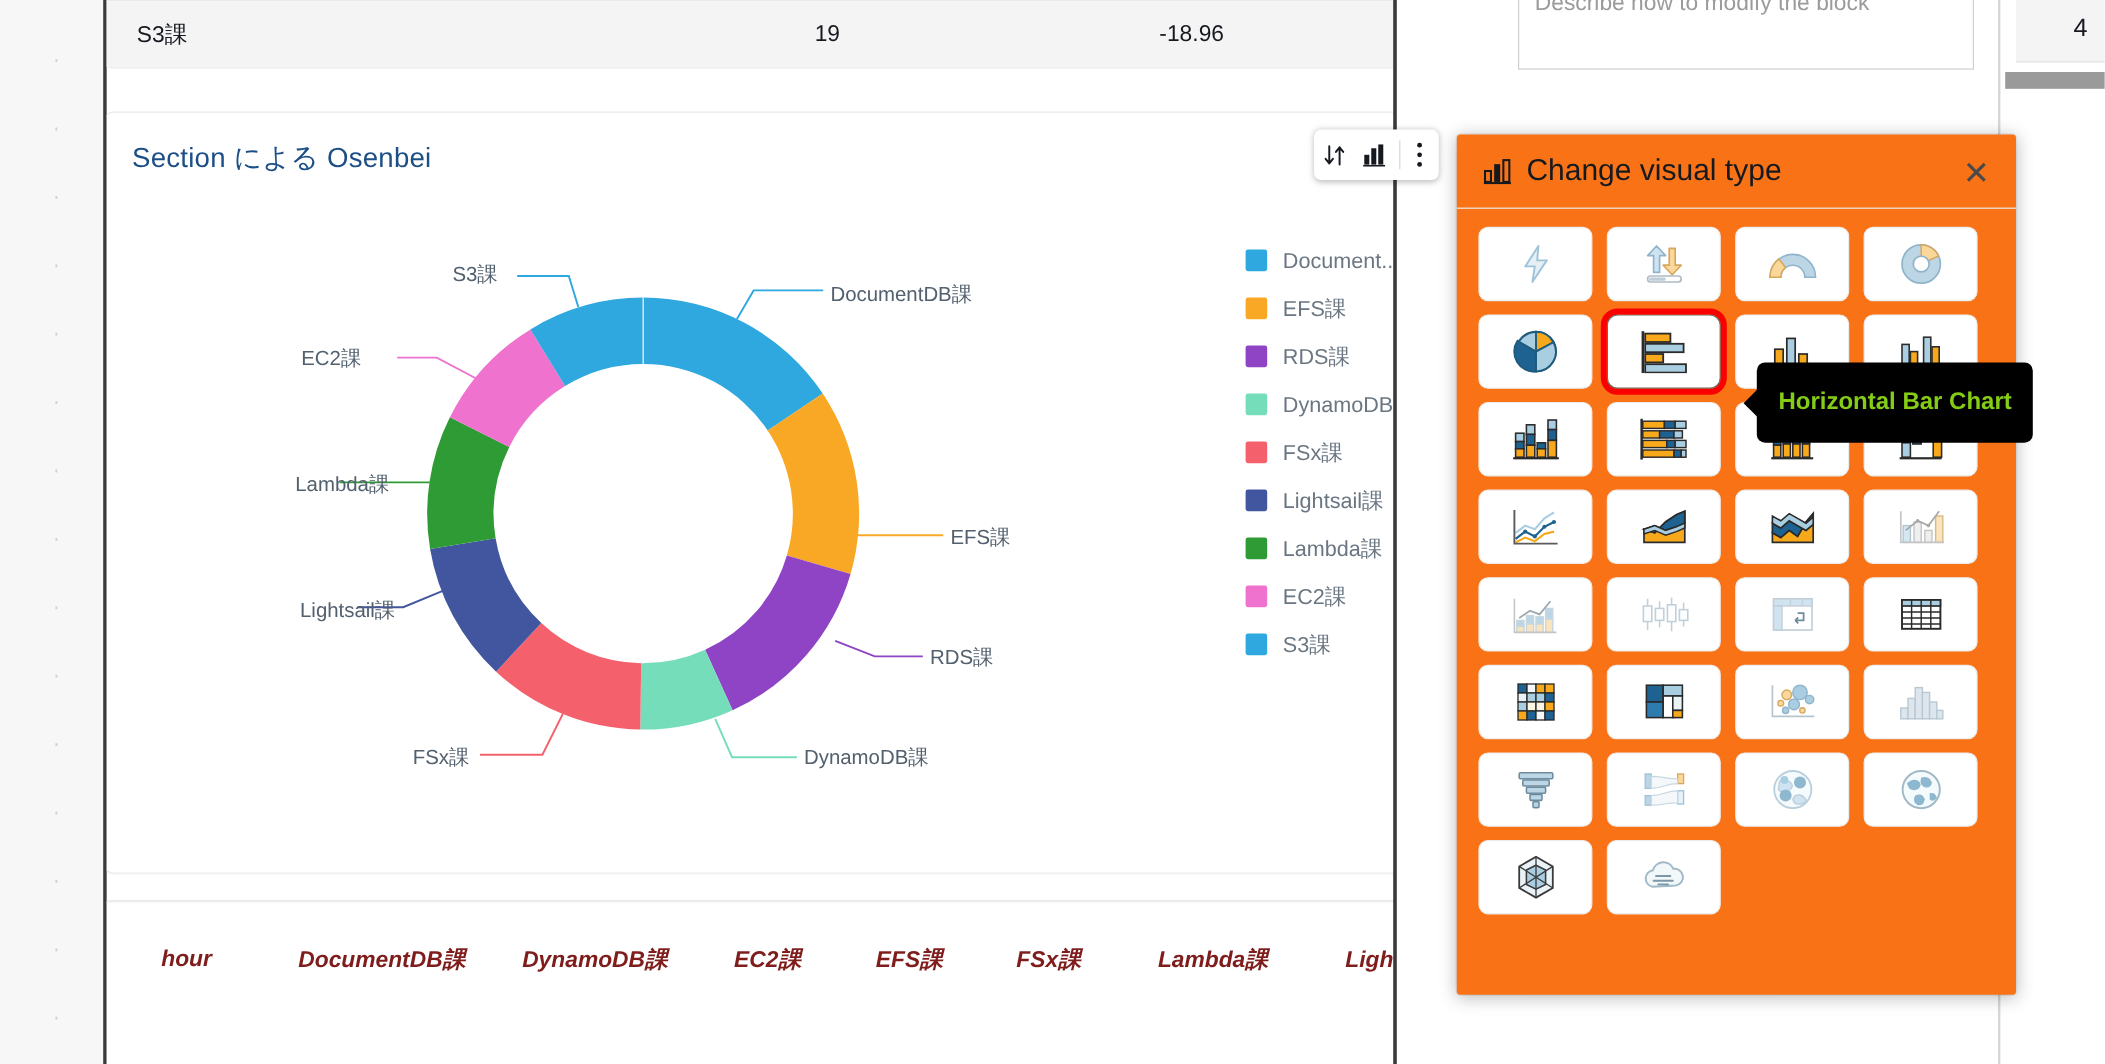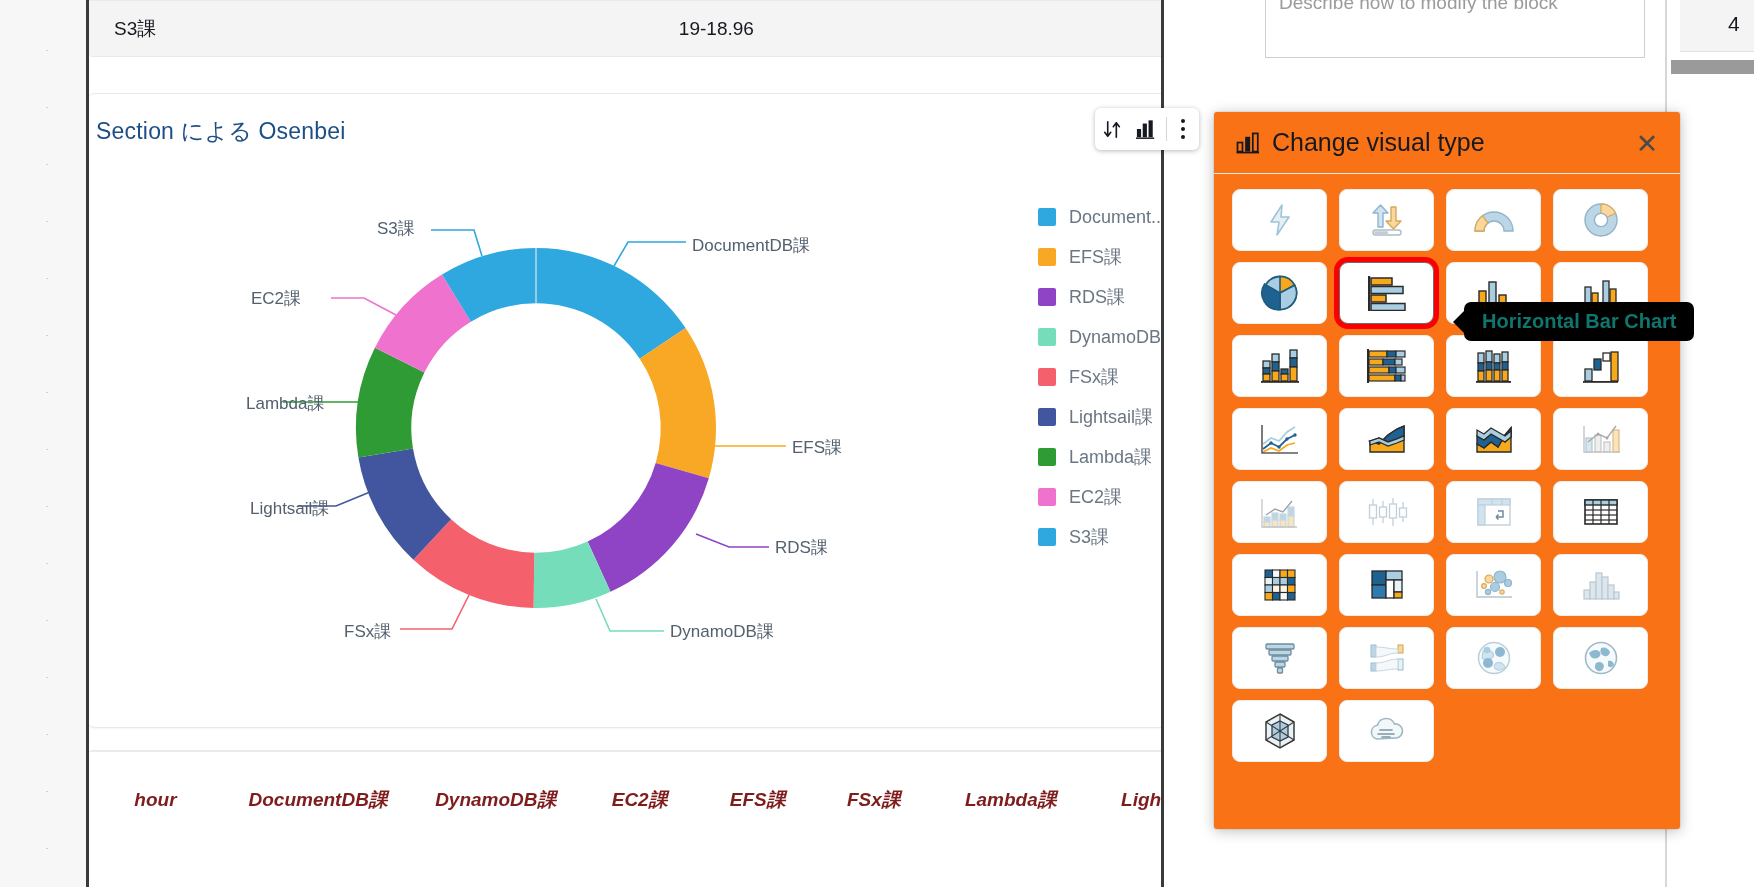--- a/index.html
+++ b/index.html
@@ -36,32 +36,32 @@
     border:1px solid #e9e9e9; border-radius:8px;
   }
   #top-table .trow-blank{ height:22px; border-bottom:1px solid #e9e9e9;}
   #top-table .trow{
     height:55px; display:flex; align-items:center;
     background:#f4f4f4; font-size:19px; color:#16191f;
   }
   #top-table .tc{ }
   #top-table .tc0{ width:320px; padding-left:28px;}
   #top-table .tc1{ width:294px; text-align:right;}
-  #top-table .tc2{ width:320px; text-align:left;}
+  #top-table .tc2{ width:320px; text-align:right;}
 
   
   #visual-card{
     position:absolute; left:-4px; top:93px; width:1165px; height:635px;
     background:#ffffff;
     border:1px solid #e9e9e9;
     border-radius:10px;
     box-shadow:0 1px 2px rgba(0,0,0,.04);
   }
   #visual-title{
-    position:absolute; left:10px; top:22px;
+    position:absolute; left:24px; top:22px;
     font-size:23px; color:#1c4f86; letter-spacing:.2px;
     white-space:nowrap;
   }
 
   
   #visual-toolbar{
     position:absolute; left:1009px; top:14px;
     height:42px; width:104px;
     background:#fff; border-radius:6px;
     box-shadow:0 1px 5px rgba(0,0,0,.28);
@@ -165,22 +165,22 @@
   }
   .vt-cell.selected{
     outline:5px solid #fa0000; outline-offset:0px;
     border:1px solid #6c6c6c;
     border-radius:9px;
   }
 
   
   #vt-tooltip{
     position:absolute; left:1464px; top:302px;
-    background:#000; color:#0f766e; border-radius:7px;
-    padding:8px 18px; font-size:20px; white-space:nowrap;
+    background:#000; color:#84cc16; border-radius:7px;
+    padding:22px 18px; font-size:20px; white-space:nowrap;
     z-index:30; font-weight:600;
   }
   #vt-tooltip:before{
     content:""; position:absolute; left:-11px; top:50%; transform:translateY(-50%);
     border-top:12px solid transparent; border-bottom:12px solid transparent;
     border-right:12px solid #000;
   }
 </style>
 </head>
 <body>

